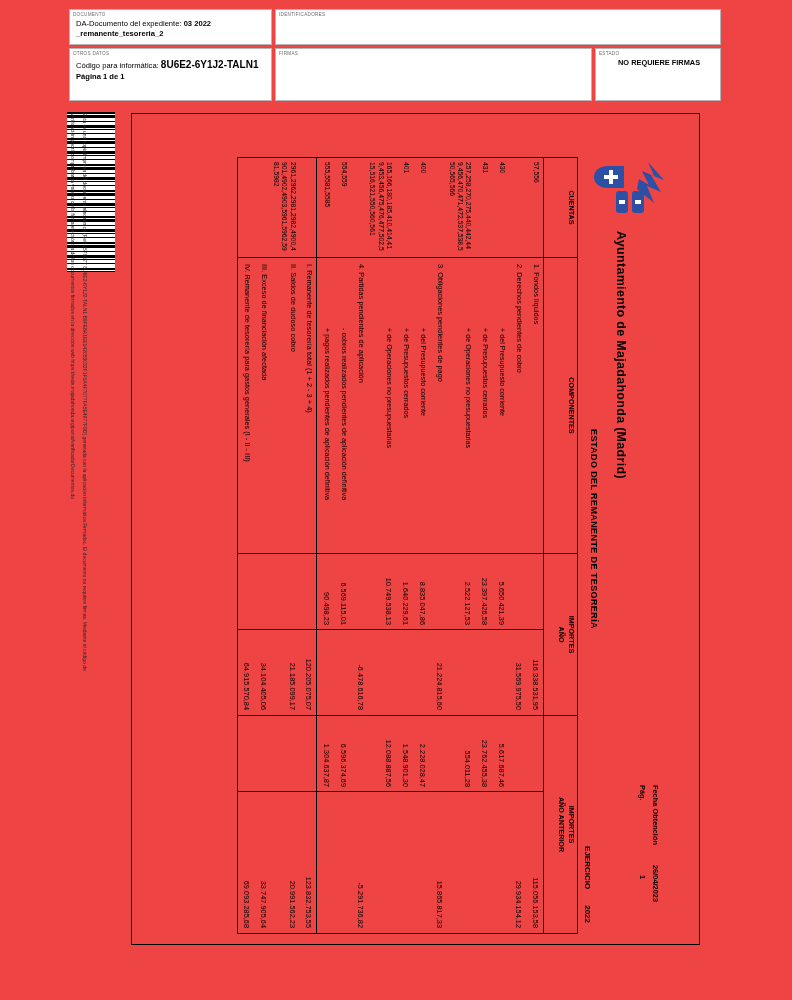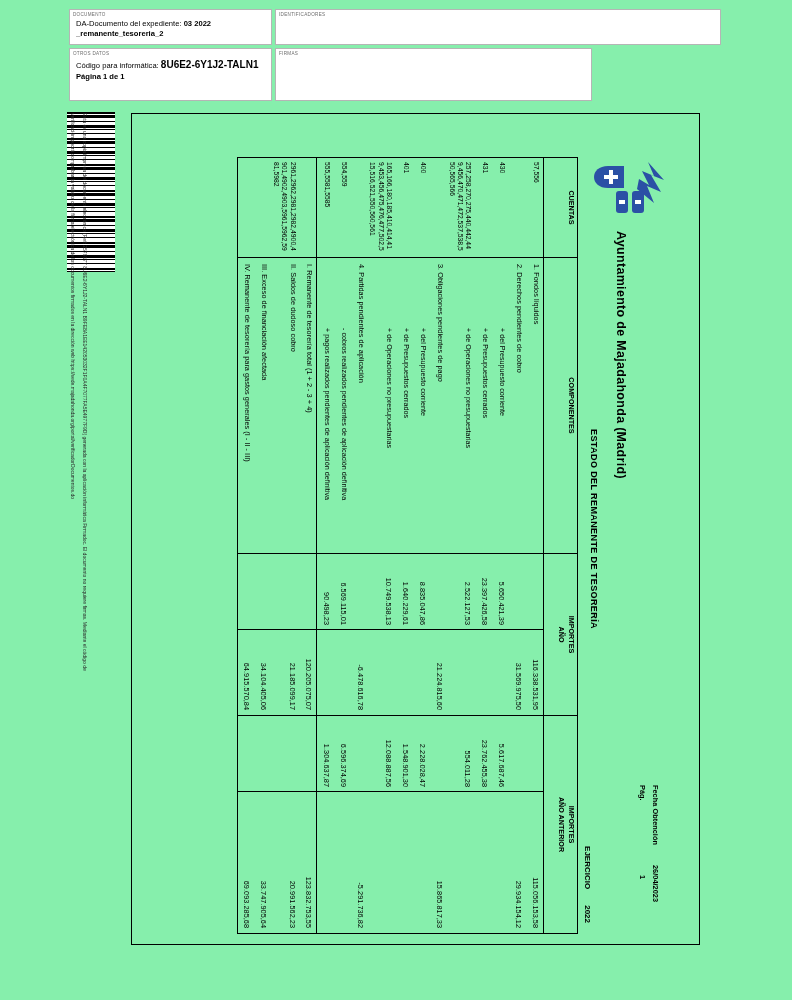--- a/index.html
+++ b/index.html
@@ -1,17 +1,17 @@
 <!DOCTYPE html>
 <html><head>
 <meta charset="utf-8">
 <style>
   html,body{margin:0;padding:0;width:792px;height:1000px;background:#ffffff;overflow:hidden;
     font-family:"Liberation Sans", sans-serif;color:#000;}
-  .sheet{position:relative;width:792px;height:1000px;background:#86efac;}
+  .sheet{position:relative;width:792px;height:1000px;background:#ef4444;}
 
   
   .hdr{position:absolute;left:69px;top:9px;width:652px;height:92px;}
   .hbox{position:absolute;border:1px solid #b5b5b5;background:#fff;box-sizing:border-box;}
   .hbox .blabel{font-size:4.6px;color:#6d6d6d;letter-spacing:.3px;padding:2px 0 1px 3px;}
   .hbox .bcontent{font-size:7.6px;line-height:1.35;padding:1px 4px 0 6px;}
   .b-doc{left:0;top:0;width:203px;height:36px;}
   .b-ident{left:206px;top:0;width:446px;height:36px;}
   .b-otros{left:0;top:39px;width:203px;height:53px;}
   .b-firmas{left:206px;top:39px;width:317px;height:53px;}
@@ -85,20 +85,24 @@
     </div>
     <div class="hbox b-otros">
       <div class="blabel">OTROS DATOS</div>
       <div class="bcontent">
         <span>Código para informática: </span><span class="bold" style="font-size:10px">8U6E2-6Y1J2-TALN1</span><br>
         <span class="bold">Página 1 de 1</span>
       </div>
     </div>
     <div class="hbox b-firmas">
       <div class="blabel">FIRMAS</div>
+    </div>
+    <div class="hbox b-estado">
+      <div class="blabel">ESTADO</div>
+      <div class="estado-val">NO REQUIERE FIRMAS</div>
     </div>
   </div>
 
   <div class="barcode"></div>
 
   <div class="note note1">Esta es una copia impresa del documento electrónico (Ref: 2579177 8U6E2-6Y1J2-TALN1 B9FE8A1EE142053032F1F0A4F7077FA5E4977F9D) generada con la aplicación informática Firmadoc. El documento no requiere firmas. Mediante el código de</div>
   <div class="note note2">verificación podrá comprobar la validez de la firma electrónica de los documentos firmados en la dirección web https://sede.majadahonda.org/portal/verificadorDocumentos.do</div>
 
   <div class="frame"></div>
 

